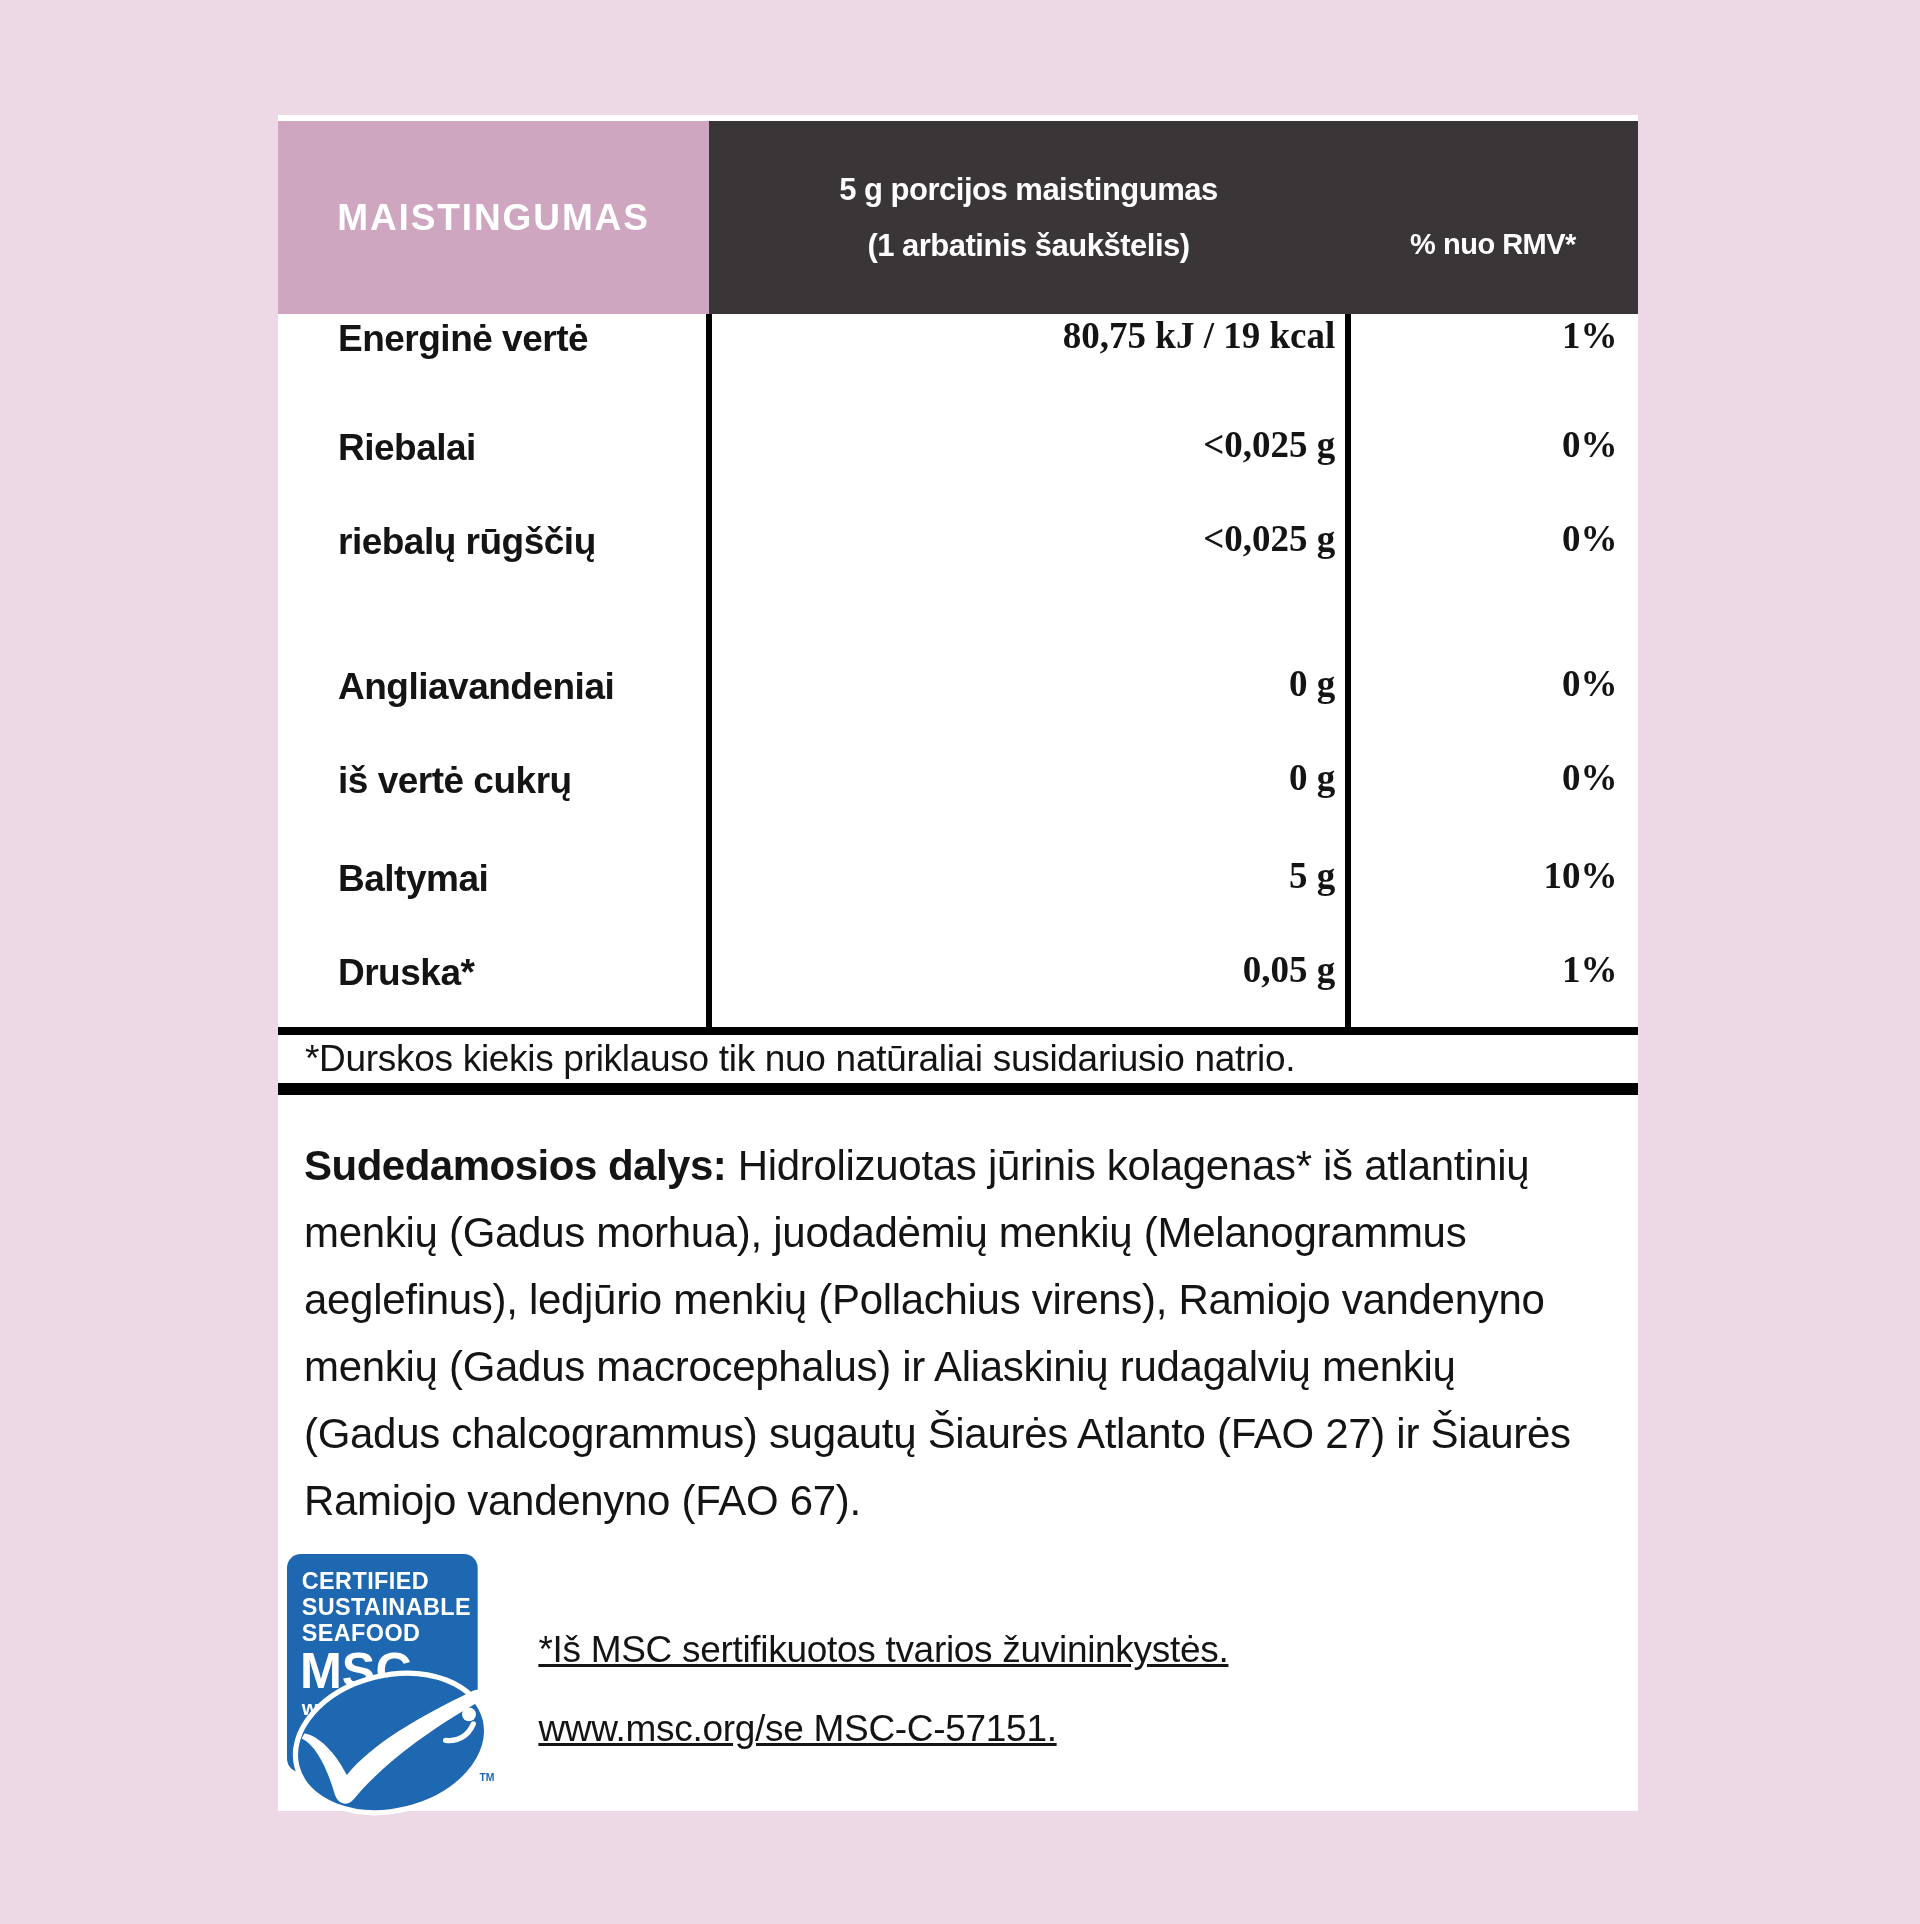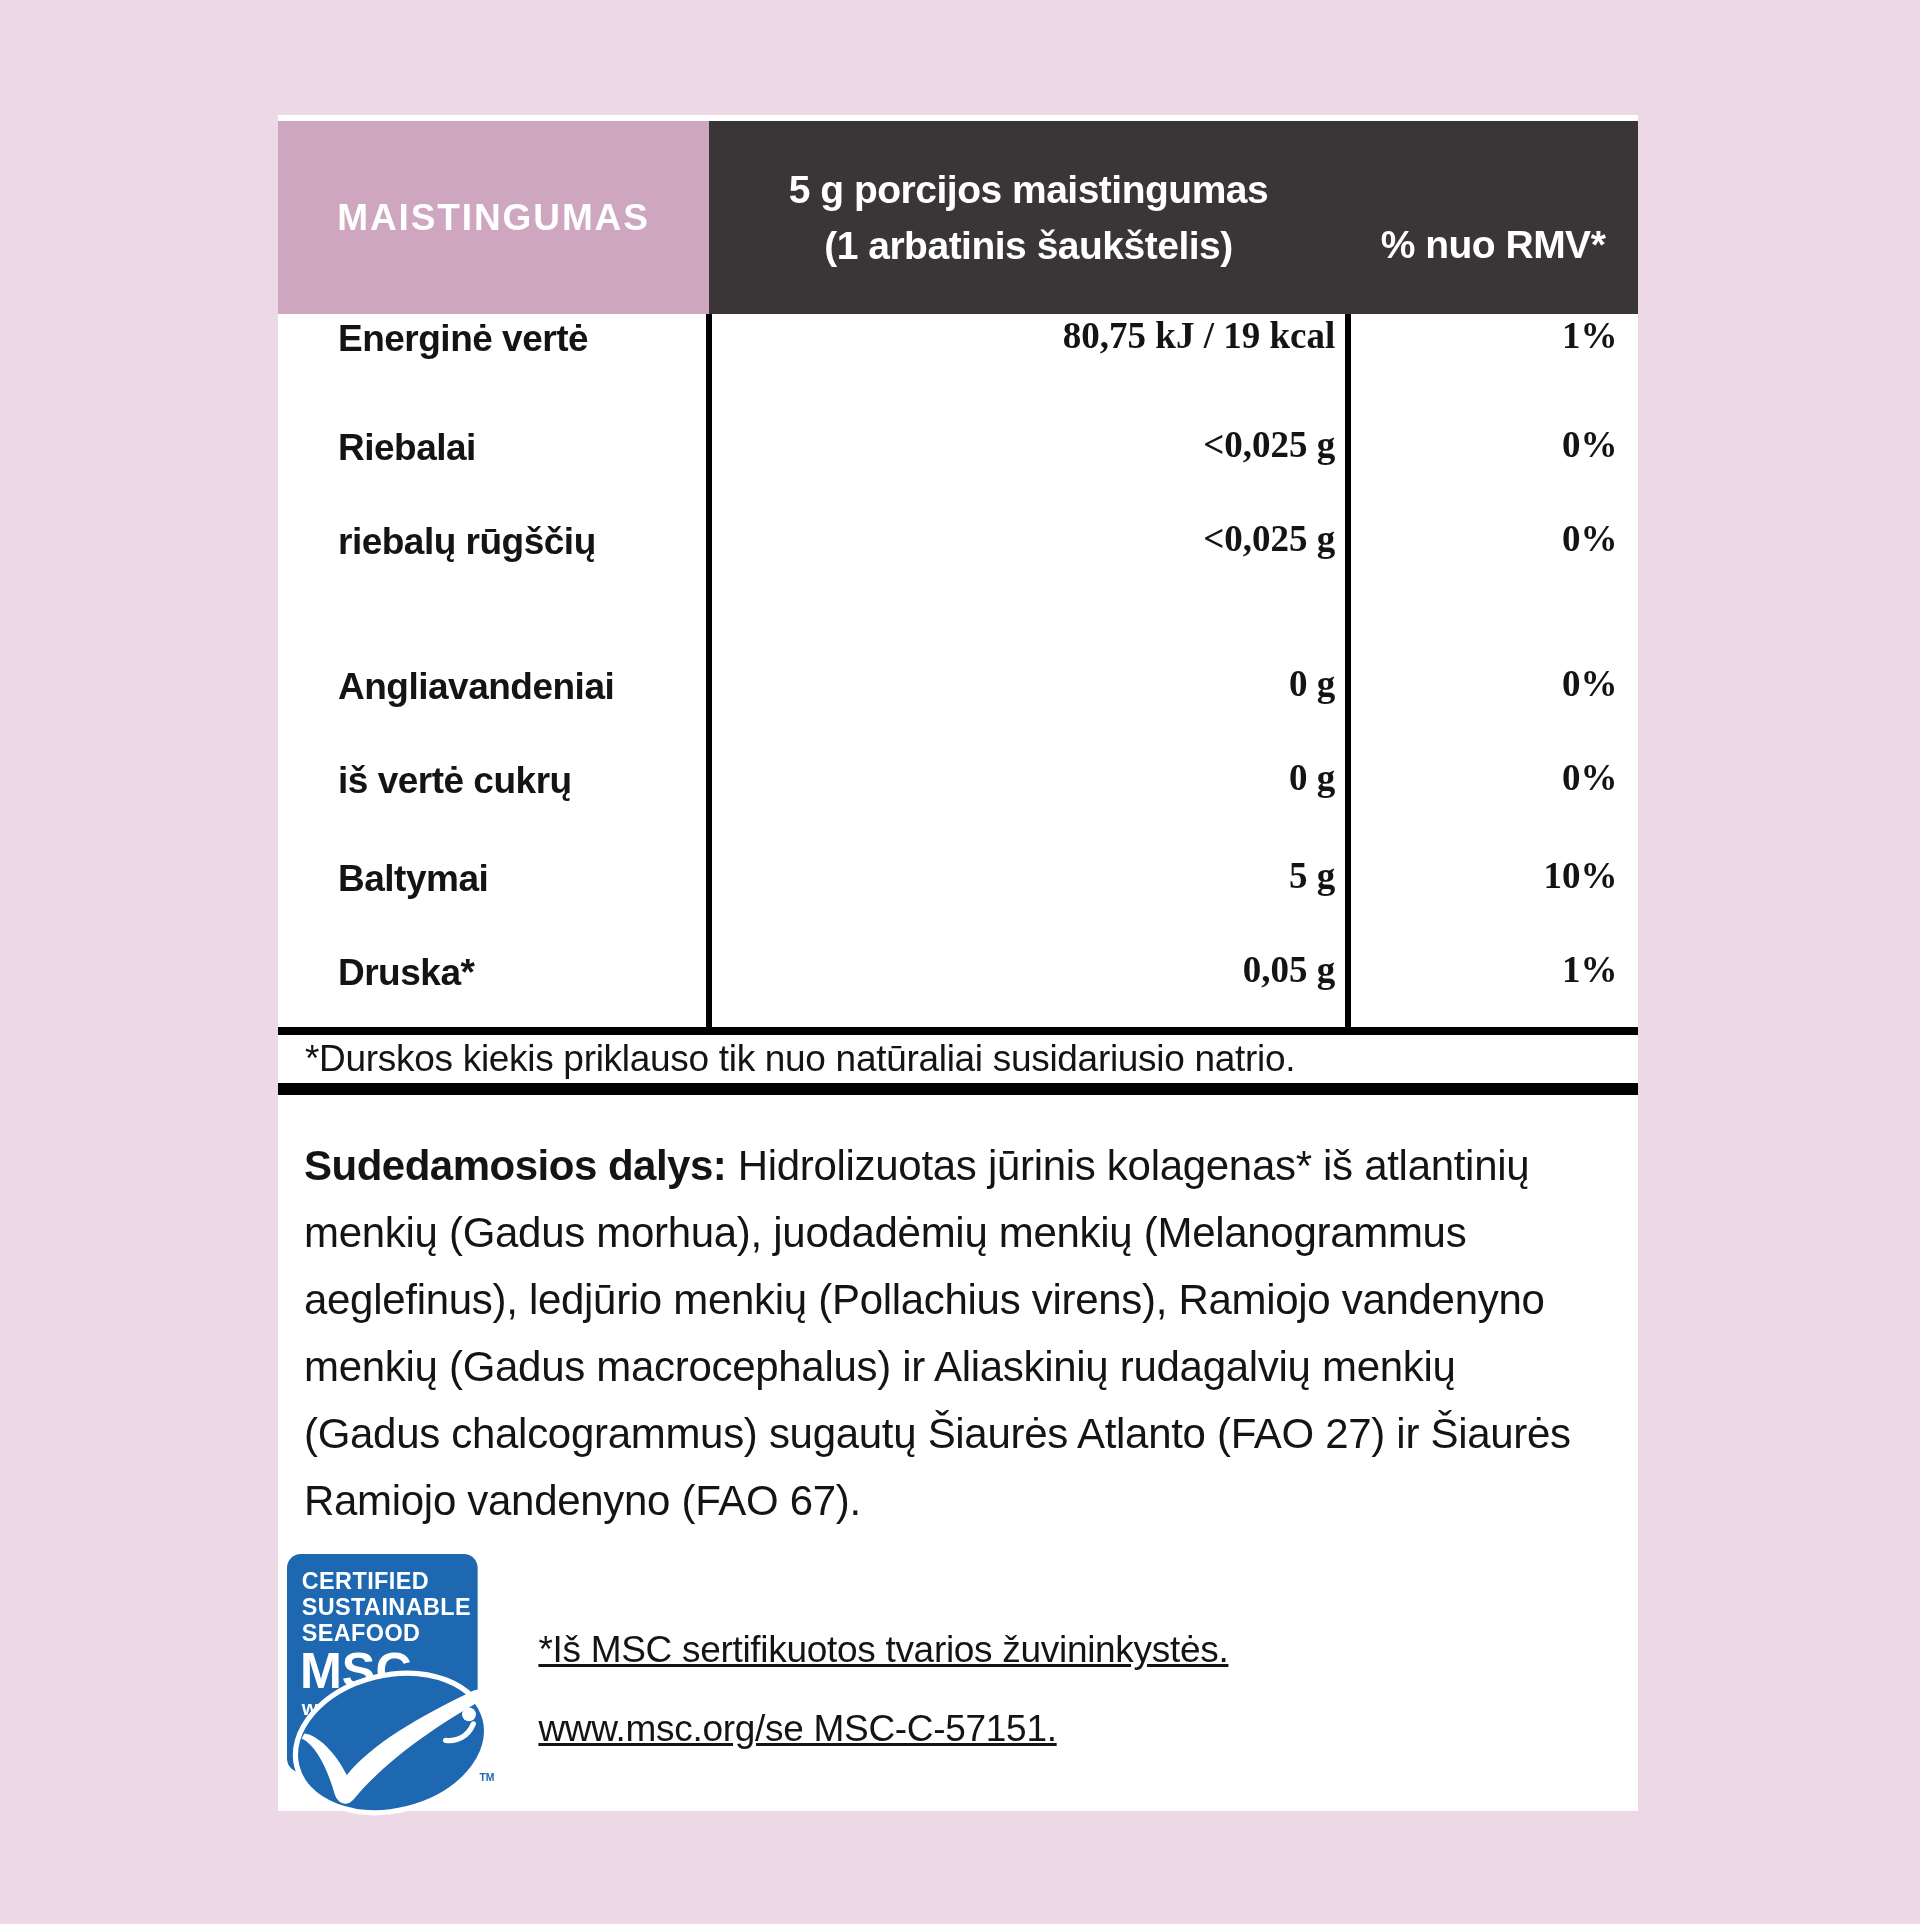--- a/index.html
+++ b/index.html
@@ -23,26 +23,26 @@
     display:flex;align-items:center;justify-content:center;
     font-size:37px;font-weight:600;letter-spacing:1.9px;
   }
   .th-dark{
     width:929px;background:#3A3537;color:#ffffff;
     display:flex;
   }
   .th-serving{
     width:639px;display:flex;flex-direction:column;
     align-items:center;justify-content:center;
-    font-size:39px;font-weight:700;line-height:56px;letter-spacing:-0.5px;
+    font-size:31px;font-weight:700;line-height:56px;letter-spacing:-0.5px;
   }
   .th-rmv{
     width:290px;display:flex;align-items:center;justify-content:center;
     padding-top:54px;box-sizing:border-box;
-    font-size:39px;font-weight:700;letter-spacing:-0.5px;
+    font-size:29px;font-weight:700;letter-spacing:-0.5px;
   }
   
   .tbody{position:relative;background:#ffffff;}
   .vsep{position:absolute;top:0;bottom:0;width:5.6px;background:#000000;}
   .vsep1{left:428px;}
   .vsep2{left:1067px;}
   .trow{display:flex;align-items:flex-start;margin-left:47px;}
   .c-label{
     width:431px;box-sizing:border-box;padding-left:13px;
     font-size:37px;font-weight:700;letter-spacing:-0.5px;line-height:49px;

